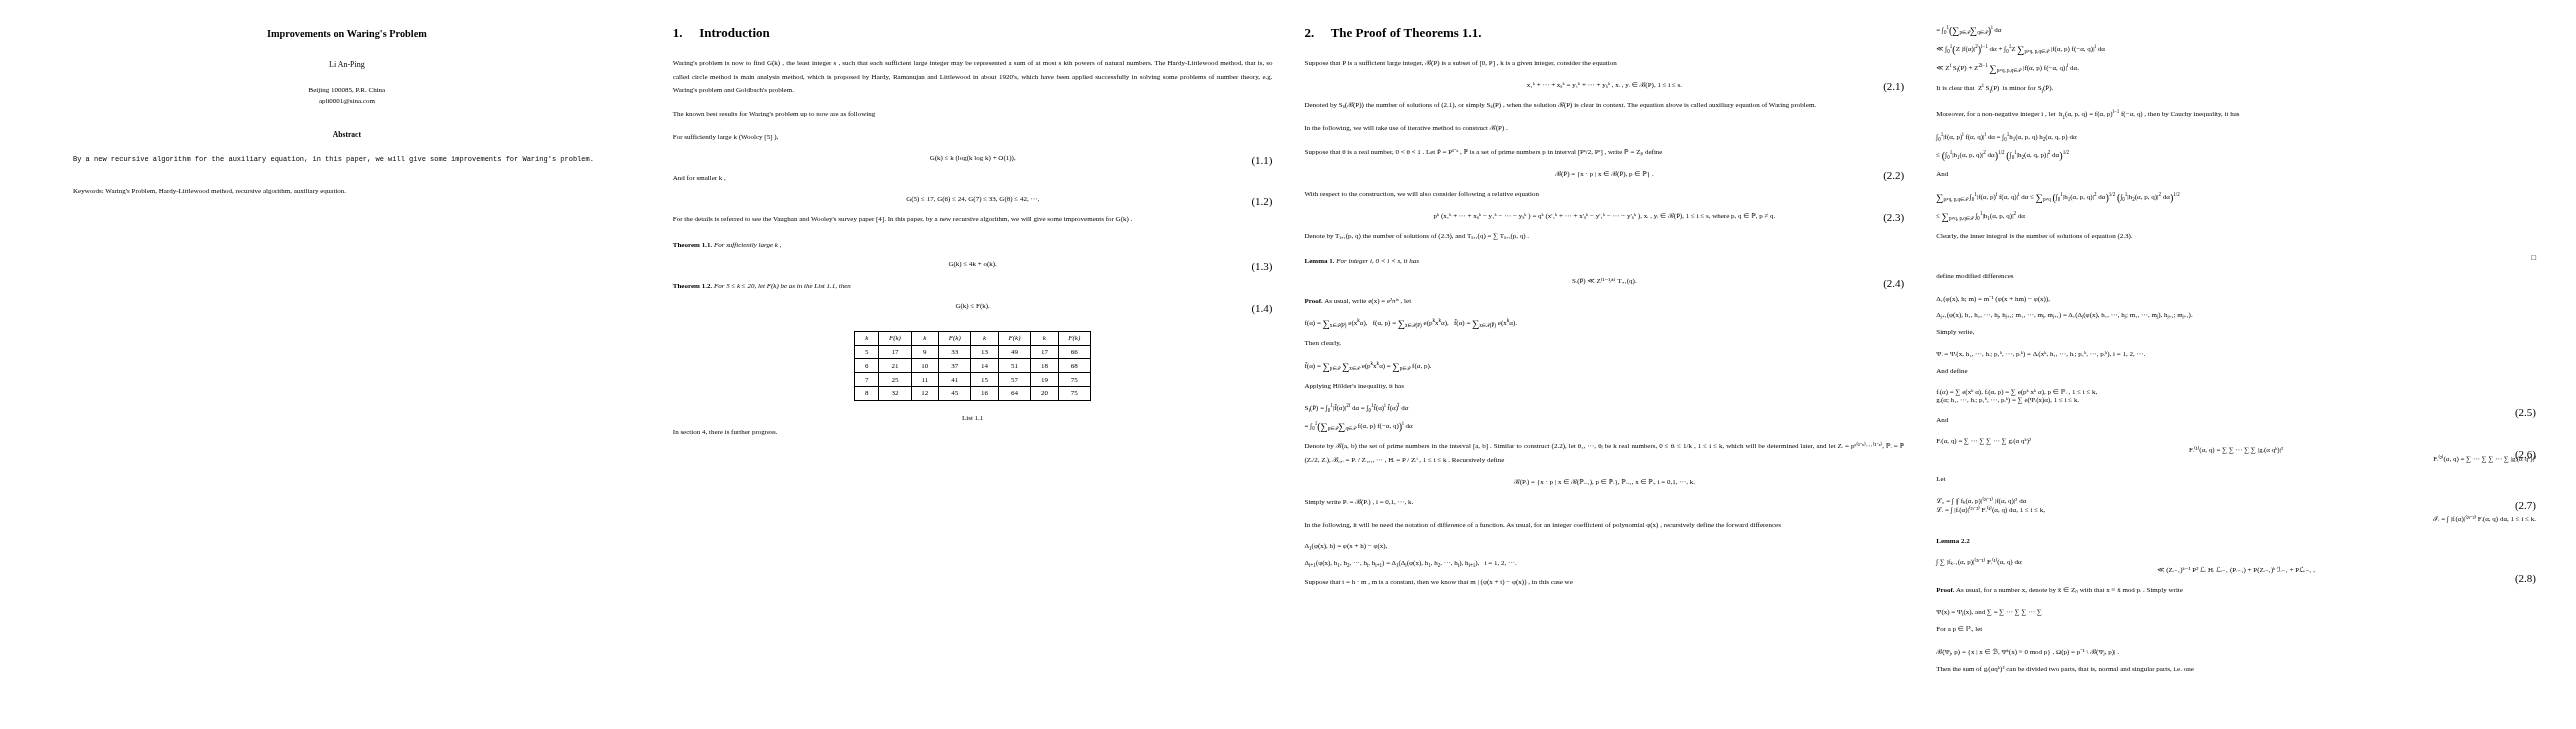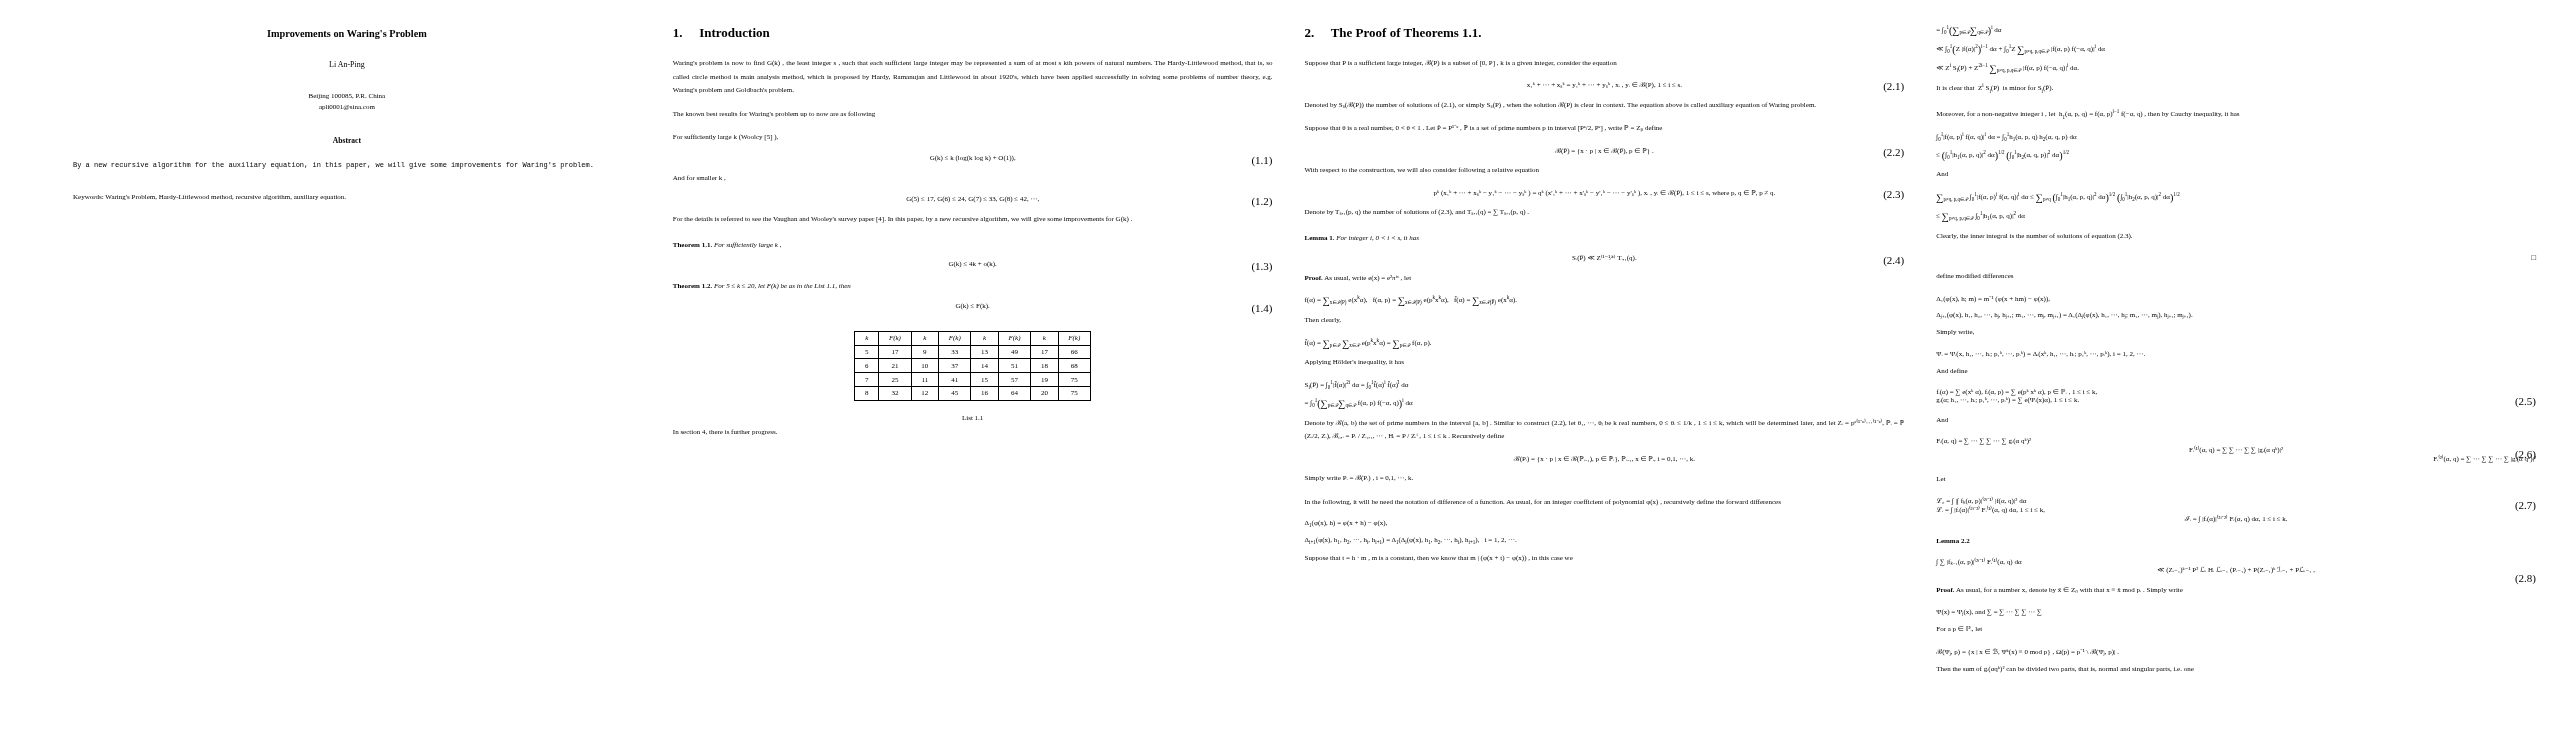--- a/index.html
+++ b/index.html
@@ -35,21 +35,21 @@
   .title {
     text-align: center;
     font-weight: bold;
     font-size: 10.3px;
     margin-top: 11px;
     margin-bottom: 20.7px;
   }
   .author {
     text-align: center;
     font-size: 8px;
-    margin-bottom: 22px;
+    margin-bottom: 16px;
   }
   .affil {
     text-align: center;
     font-size: 7px;
     line-height: 1.55;
     margin-bottom: 24px;
   }
   .abs-head {
     text-align: center;
     font-weight: bold;
@@ -262,20 +262,21 @@
     <div class="sec-head">
       <span class="num">2.</span>
       <span>The Proof of Theorems 1.1.</span>
     </div>
     <p class="t">Suppose that P is a sufficient large integer, ℬ(P) is a subset of [0, P] , k is a given integer, consider the equation</p>
     <div class="eq">
       <span class="body">x₁ᵏ + ⋯ + xₛᵏ = y₁ᵏ + ⋯ + yₛᵏ ,    xᵢ , yᵢ ∈ ℬ(P), 1 ≤ i ≤ s.</span>
       <span class="tag">(2.1)</span>
     </div>
     <p class="t">Denoted by  Sₛ(ℬ(P))  the number of solutions of (2.1), or simply Sₛ(P) , when the solution ℬ(P) is clear in context. The equation above is called auxiliary equation of Waring problem.</p>
+    <p class="t">In the following, we will take use of iterative method to construct ℬ(P) .</p>
     <p class="t">Suppose that θ is a real number, 0 &lt; θ &lt; 1 . Let  P̄ = P¹⁻ᶝ ,  ℙ  is a set of prime numbers p in interval  [Pᶝ/2, Pᶝ] , write ℙ = Zₚ define</p>
     <div class="eq">
       <span class="body">ℬ(P̄) = {x · p | x ∈ ℬ(P̄), p ∈ ℙ} .</span>
       <span class="tag">(2.2)</span>
     </div>
     <p class="t">With respect to the construction, we will also consider following a relative equation</p>
     <div class="eq">
       <span class="body">pᵏ (x₁ᵏ + ⋯ + xₛᵏ − y₁ᵏ − ⋯ − yₛᵏ ) = qᵏ (x'₁ᵏ + ⋯ + x'ₛᵏ − y'₁ᵏ − ⋯ − y'ₛᵏ ),
 xᵢ , yᵢ ∈ ℬ(P̄), 1 ≤ i ≤ s, where p, q ∈ ℙ, p ≠ q.</span>
       <span class="tag">(2.3)</span>
@@ -392,34 +393,34 @@
       <span>Δⱼ₊₁(φ(x), h₁, h₂, ⋯, hⱼ, hⱼ₊₁; m₁, ⋯, mⱼ, mⱼ₊₁) = Δ₁(Δⱼ(φ(x), h₁, ⋯, hⱼ; m₁, ⋯, mⱼ), hⱼ₊₁; mⱼ₊₁).</span>
     </div>
     <p class="t">Simply write,</p>
     <div class="eq-left">
       <span>Ψᵢ = Ψᵢ(x, h₁, ⋯, hᵢ; p₁ᵏ, ⋯, pᵢᵏ) = Δᵢ(xᵏ, h₁, ⋯, hᵢ; p₁ᵏ, ⋯, pᵢᵏ),      i = 1, 2, ⋯.</span>
     </div>
     <p class="t">And define</p>
     <div class="eq">
       <div style="text-align:left">fᵢ(α) = ∑ e(xᵏ α),    fᵢ(α, p) = ∑ e(pᵏ xᵏ α),   p ∈ ℙᵢ ,    1 ≤ i ≤ k,</div>
       <div style="text-align:left">gᵢ(α; h₁, ⋯, hᵢ; p₁ᵏ, ⋯, pᵢᵏ) = ∑ e(Ψᵢ(x)α),    1 ≤ i ≤ k.</div>
-      <span class="tag" style="top:7px;">(2.5)</span>
+      <span class="tag" style="top:18px;">(2.5)</span>
     </div>
     <p class="t">And</p>
     <div class="eq">
       <div style="text-align:left">Fᵢ(α, q) = ∑ ⋯ ∑ ∑ ⋯ ∑ gᵢ(α qᵏ)²</div>
       <div style="text-align:center">Fᵢ⁽¹⁾(α, q) = ∑ ∑ ⋯ ∑ ∑ |gᵢ(α qᵏ)|²</div>
       <div style="text-align:right">Fᵢ⁽²⁾(α, q) = ∑ ⋯ ∑ ∑ ⋯ ∑ |gᵢ(α qᵏ)|²</div>
       <span class="tag" style="top:11px;">(2.6)</span>
     </div>
     <p class="t">Let</p>
     <div class="eq">
       <div style="text-align:left">ℒ₀ = ∫ |∫ fₖ(α, p)|⁽²ⁱ⁻¹⁾ |f(α, q)|² dα</div>
       <div style="text-align:left">ℒᵢ = ∫ |fᵢ(α)|⁽²ⁱ⁻²⁾ Fᵢ⁽¹⁾(α, q) dα,      1 ≤ i ≤ k,</div>
-      <div style="text-align:center">ℐᵢ = ∫ |fᵢ(α)|⁽²ⁱ⁻²⁾ Fᵢ(α, q) dα,   1 ≤ i ≤ k.</div>
+      <div style="text-align:right">ℐᵢ = ∫ |fᵢ(α)|⁽²ⁱ⁻²⁾ Fᵢ(α, q) dα,   1 ≤ i ≤ k.</div>
       <span class="tag" style="top:3px;">(2.7)</span>
     </div>
     <div class="thm">
       <b>Lemma 2.2</b>
     </div>
     <div class="eq">
       <div style="text-align:left">∫ ∑ |fₖ₋₁(α, p)|⁽²ⁱ⁻¹⁾ Fᵢ⁽¹⁾(α, q) dα</div>
       <div style="text-align:center">≪ (Zᵢ₋₁)ᵏ⁻¹ P² ℒᵢ Hᵢ ℒᵢ₋₁ (Pᵢ₋₁) + P(Zᵢ₋₁)ᵏ ℐᵢ₋₁ + Pℒᵢ₋₁ ,</div>
       <span class="tag" style="top:14.6px;">(2.8)</span>
     </div>

